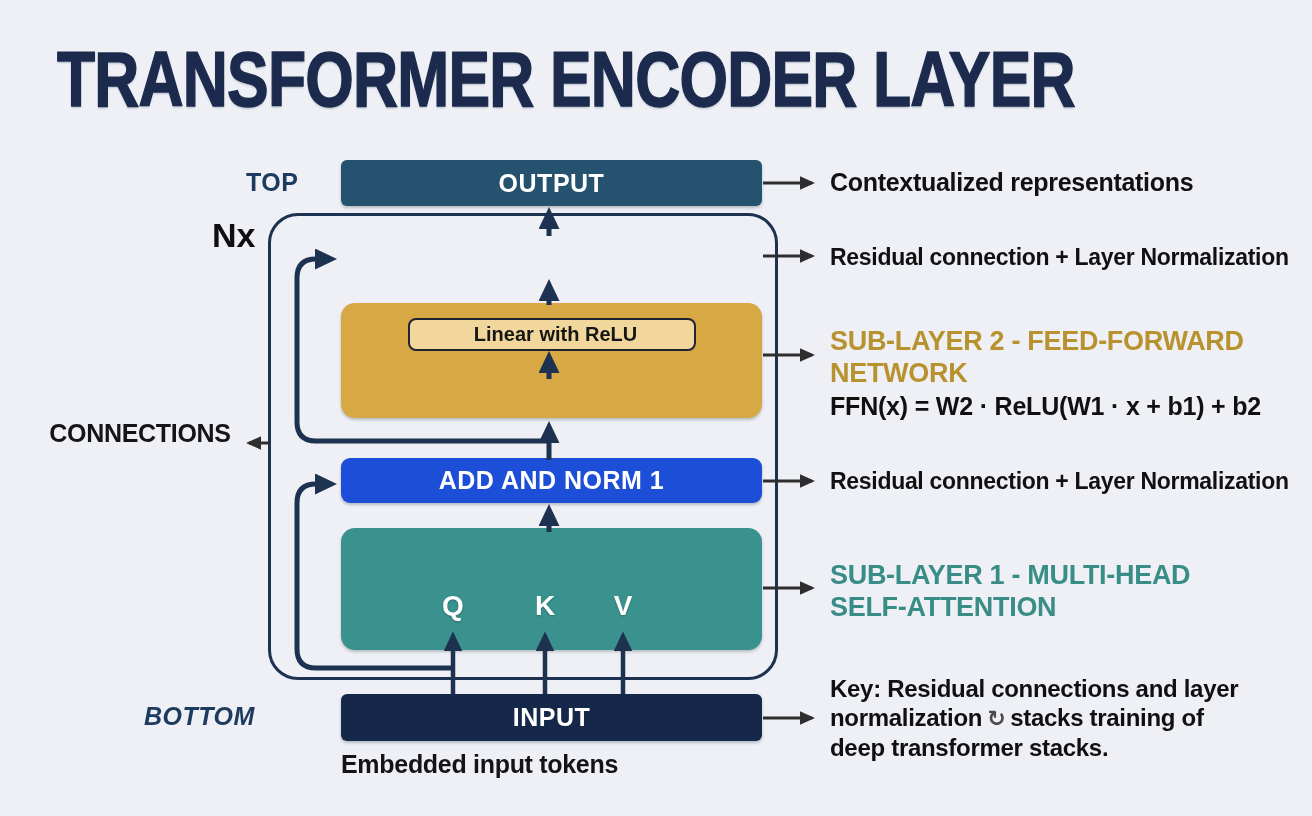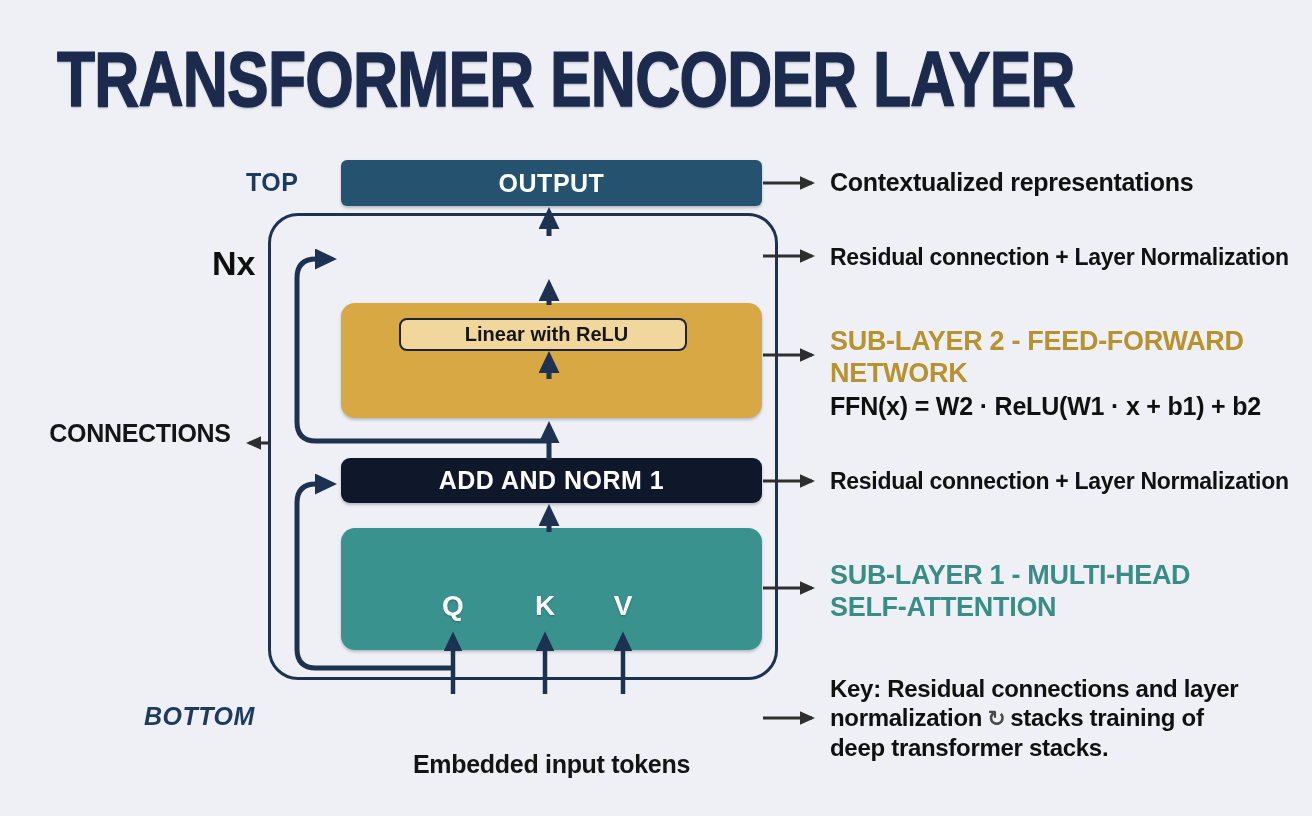--- a/index.html
+++ b/index.html
@@ -14,59 +14,59 @@
   .title{
     left:57px;top:34px;
     font-size:78px;font-weight:800;color:#1c2b4d;
     letter-spacing:-1px;white-space:nowrap;
     transform:scaleX(0.80);transform-origin:left top;
     -webkit-text-stroke:1.5px #1c2b4d;
     text-shadow:0 2px 2px rgba(40,60,90,.25);
   }
   
   .side-label{font-weight:700;color:#1d3a5f;font-size:25px;letter-spacing:.5px;}
-  .nx{font-size:34px;font-weight:800;color:#0f0f0f;margin-top:28px;}
+  .nx{font-size:34px;font-weight:800;color:#0f0f0f;}
   .residual-label{
     left:40px;top:418px;width:200px;text-align:center;
     font-size:25px;line-height:30px;font-weight:800;color:#151515;letter-spacing:-0.3px;
   }
   
   .outer-border{
     left:268px;top:213px;width:510px;height:467px;
     border:3.5px solid #1d3150;border-radius:30px;box-sizing:border-box;
     background:transparent;
   }
   
   .dbox{
     left:341px;width:421px;box-sizing:border-box;
     border-radius:6px;display:flex;align-items:center;justify-content:center;
     color:#fff;font-weight:700;font-size:25px;letter-spacing:.5px;
     box-shadow:0 2px 3px rgba(20,30,50,.25);
   }
   .box-output{top:160px;height:46px;background:#25536f;}
   .box-addnorm2{top:233px;height:45px;background:#c40f2e;border-radius:9px;}
   .box-ffn{top:303px;height:115px;background:#d8a845;border-radius:14px;}
-  .box-addnorm1{top:458px;height:45px;background:#0f172a;border-radius:9px;}
+  .box-addnorm1{top:458px;height:45px;background:#1d4ed8;border-radius:9px;}
   .box-attn{top:528px;height:122px;background:#39928d;border-radius:14px;}
   .box-input{top:694px;height:47px;background:#16284a;}
   .inner-box{
-    left:399px;width:288px;height:33px;box-sizing:border-box;
+    left:408px;width:288px;height:33px;box-sizing:border-box;
     background:#f1d79b;border:2.5px solid #1e2433;border-radius:8px;
     display:flex;align-items:center;justify-content:center;
     font-size:20px;font-weight:700;color:#161616;padding-left:7px;
   }
   .inner1{top:318px;}
   .inner2{top:377px;}
   .qkv{
     top:590px;transform:translateX(-50%);
     color:#fff;font-size:28px;font-weight:800;
     text-shadow:0 1px 2px rgba(0,0,0,.25);
   }
   .input-caption{
-    left:341px;top:750px;width:421px;text-align:center;
+    left:341px;top:750px;width:421px;
     font-size:25px;font-weight:800;color:#141414;letter-spacing:-0.3px;
   }
   
   .ann{font-weight:800;color:#111;letter-spacing:-0.3px;white-space:nowrap;}
   .ann-output{left:830px;top:168px;font-size:25px;}
   .ann-norm{left:830px;font-size:23px;}
   .ann-norm2{top:244px;}
   .ann-norm1{top:468px;}
   .ffn-title{left:830px;top:325px;font-size:27px;line-height:32px;font-weight:800;color:#b8922f;letter-spacing:-0.3px;}
   .ffn-formula{left:830px;top:392px;font-size:25px;font-weight:700;color:#101010;letter-spacing:-0.2px;white-space:nowrap;}
@@ -101,20 +101,23 @@
   <div class="abs inner-box inner1">
     <span>Linear with ReLU</span>
   </div>
   <div class="abs dbox box-addnorm1">
     <span>ADD AND NORM 1</span>
   </div>
   <div class="abs dbox box-attn"></div>
   <span class="abs qkv" style="left:453px;">Q</span>
   <span class="abs qkv" style="left:545px;">K</span>
   <span class="abs qkv" style="left:623px;">V</span>
+  <div class="abs dbox box-input">
+    <span>INPUT</span>
+  </div>
   <div class="abs input-caption">Embedded input tokens</div>
 
   <div class="abs ann ann-output">Contextualized representations</div>
   <div class="abs ann ann-norm ann-norm2">Residual connection + Layer Normalization</div>
   <div class="abs ffn-title">
     <div>SUB-LAYER 2 - FEED-FORWARD</div>
     <div>NETWORK</div>
   </div>
   <div class="abs ffn-formula">FFN(x) = W2 · ReLU(W1 · x + b1) + b2</div>
   <div class="abs ann ann-norm ann-norm1">Residual connection + Layer Normalization</div>

